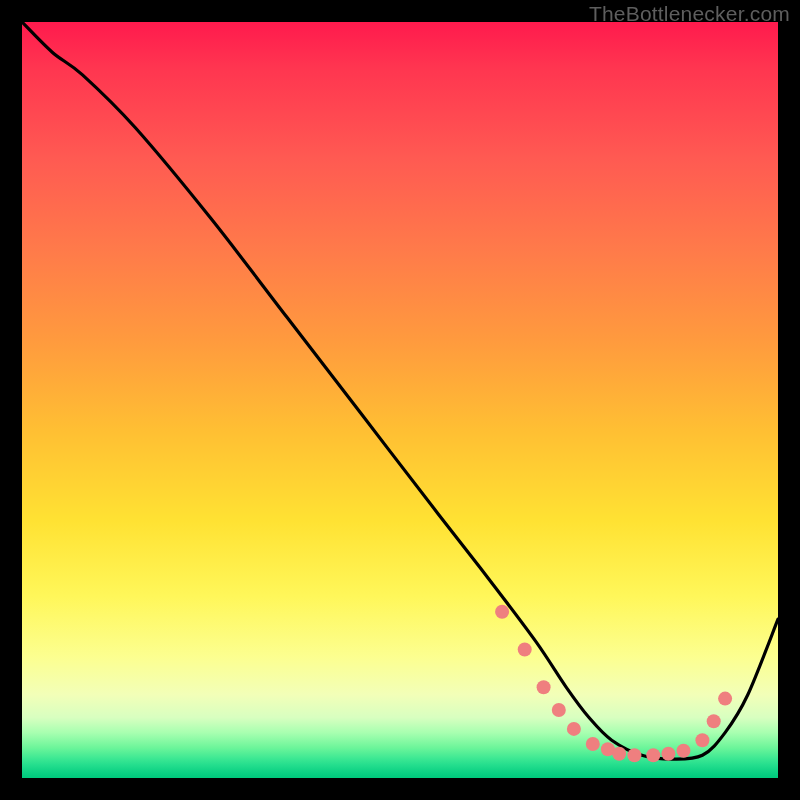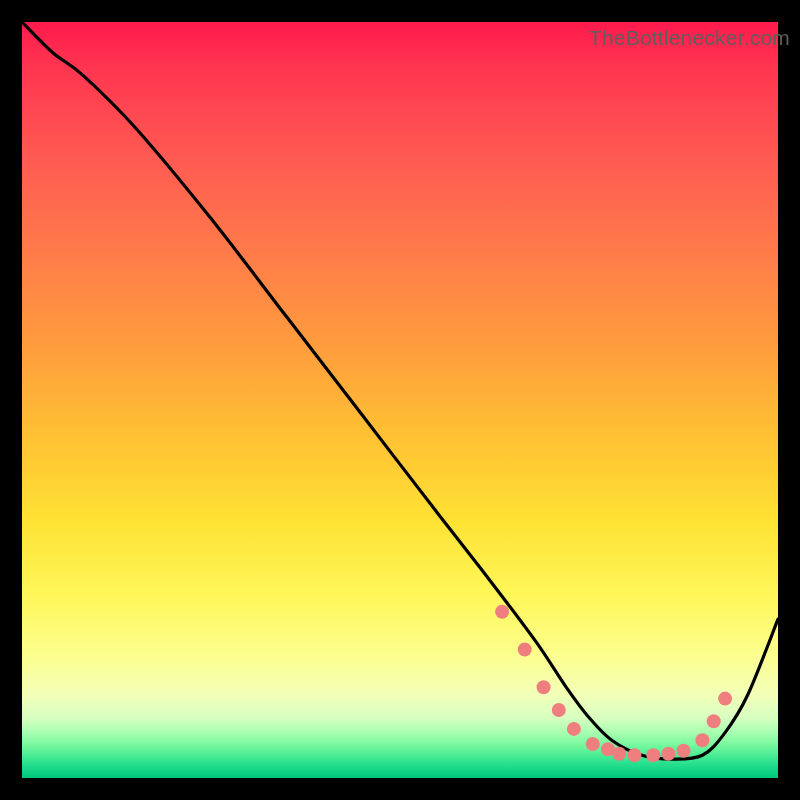--- a/index.html
+++ b/index.html
@@ -63,21 +63,20 @@
     height: 756px;
   }
   .watermark {
     position: absolute;
     top: 2px;
     right: 10px;
     color: #5e5e5e;
     font-size: 21px;
     letter-spacing: 0.2px;
     font-weight: 400;
-    margin-top: 24px;
   }
 </style>
 </head>
 <body>
 
 <div class="frame">
   <div class="plot-area">
     <div class="gradient"></div>
     <svg class="curve" viewBox="0 0 756 756" preserveAspectRatio="none">
       <g>

